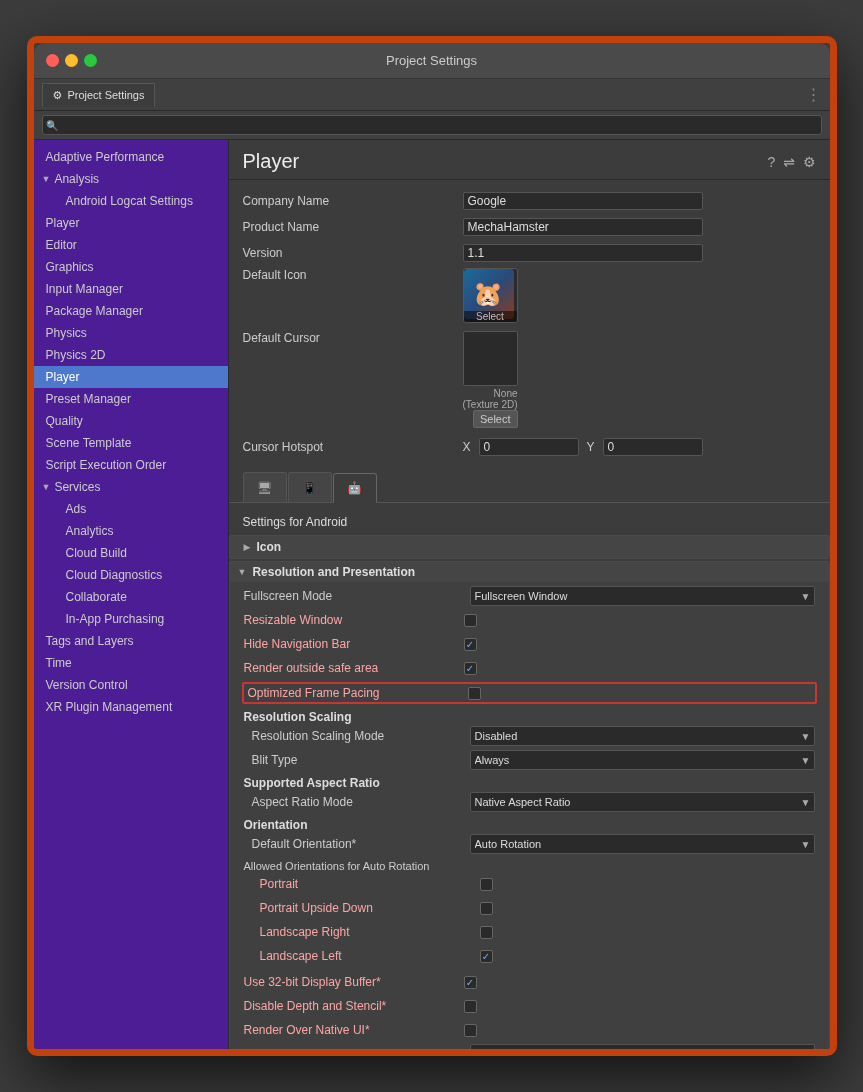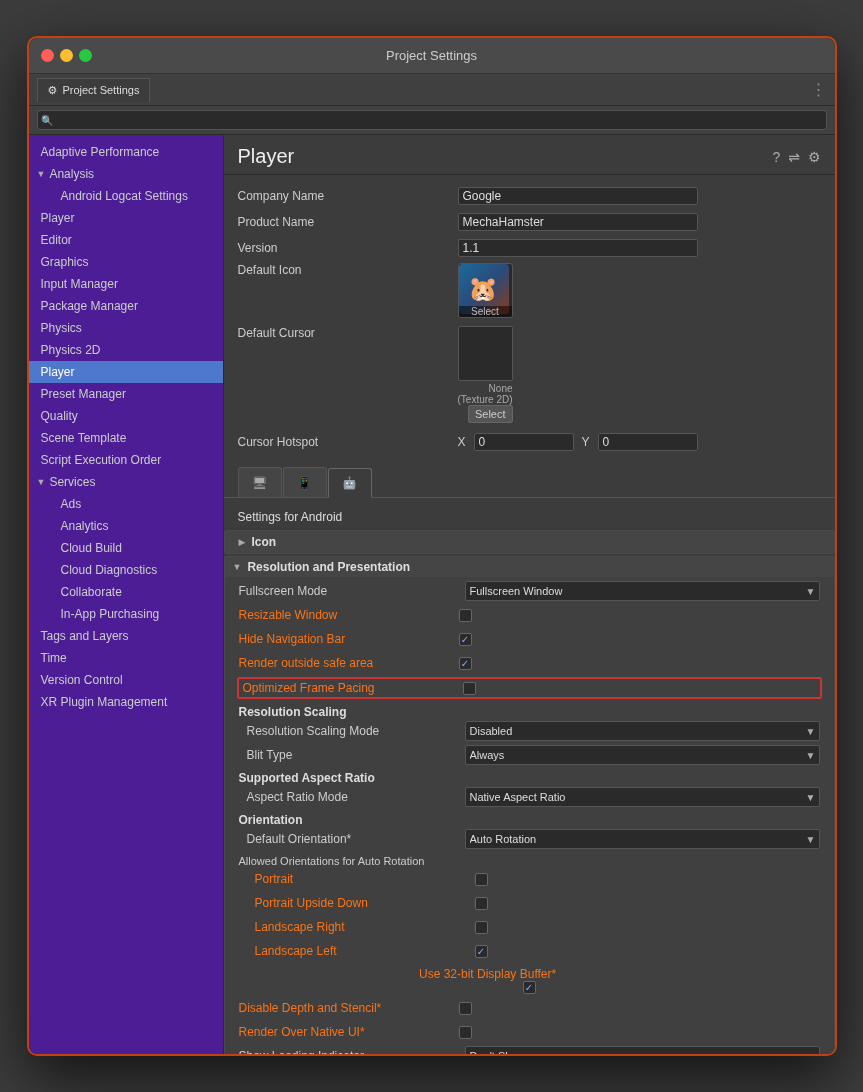--- a/index.html
+++ b/index.html
@@ -15,21 +15,21 @@
     }
     .window {
       width: 810px;
       height: 1020px;
       background: #3c3c3c;
       border-radius: 10px;
       box-shadow: 0 20px 60px rgba(0,0,0,0.7);
       overflow: hidden;
       display: flex;
       flex-direction: column;
-      border: 2px solid #c2410c;
+      border: 7px solid #c2410c;
     }
     .titlebar {
       background: #4a4a4a;
       height: 36px;
       display: flex;
       align-items: center;
       justify-content: center;
       position: relative;
       border-bottom: 1px solid #333;
       border-radius: 10px 10px 0 0;
@@ -295,21 +295,21 @@
       pointer-events: none;
     }
     .checkbox-row {
       display: flex;
       align-items: center;
       margin-bottom: 4px;
       min-height: 20px;
     }
     .checkbox-label {
       width: 220px;
-      color: #f97316;
+      color: #fca5a5;
       font-size: 12px;
       flex-shrink: 0;
       padding-left: 8px;
     }
     .checkbox-label.no-indent { padding-left: 0; }
     .cb {
       width: 13px;
       height: 13px;
       background: #2a2a2a;
       border: 1px solid #666;
@@ -650,21 +650,21 @@
             <div class="checkbox-row" style="padding-left:16px;">
               <div class="checkbox-label no-indent">Landscape Right</div>
               <div class="cb"></div>
             </div>
 
             <div class="checkbox-row" style="padding-left:16px;">
               <div class="checkbox-label no-indent">Landscape Left</div>
               <div class="cb checked"></div>
             </div>
 
-            <div class="checkbox-row" style="margin-top:6px;flex-direction:column;">
+            <div class="checkbox-row" style="margin-top:6px;">
               <div class="checkbox-label no-indent">Use 32-bit Display Buffer*</div>
               <div class="cb checked"></div>
             </div>
 
             <div class="checkbox-row">
               <div class="checkbox-label no-indent">Disable Depth and Stencil*</div>
               <div class="cb"></div>
             </div>
 
             <div class="checkbox-row">

